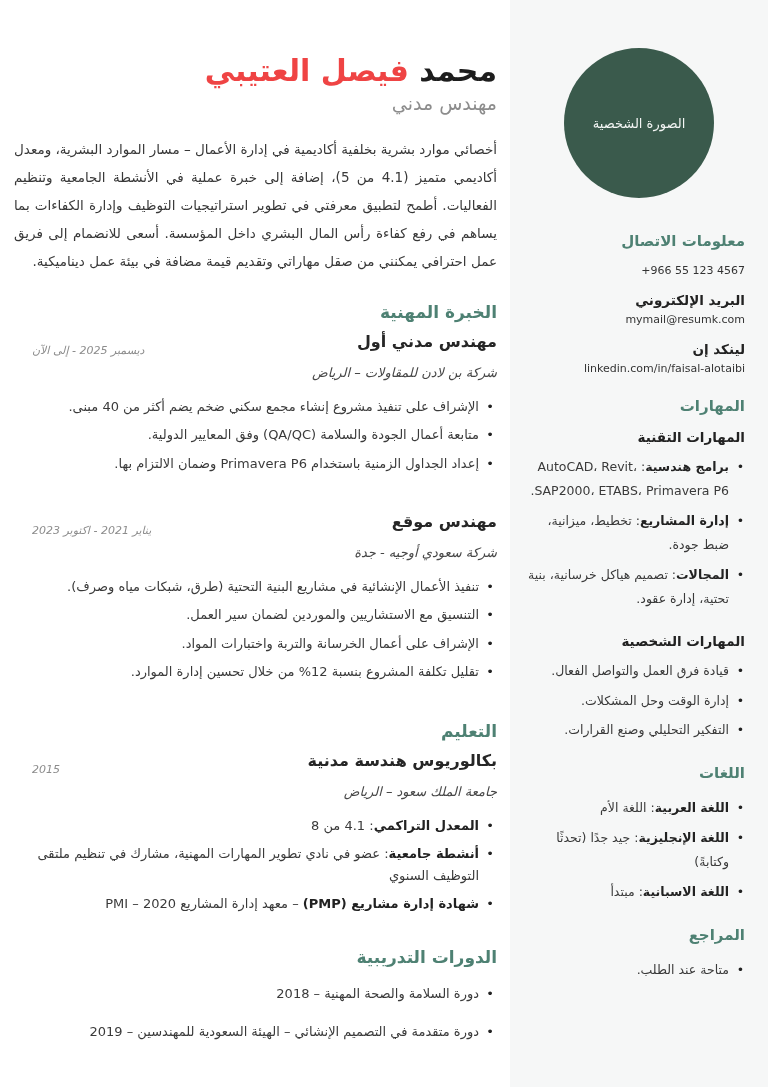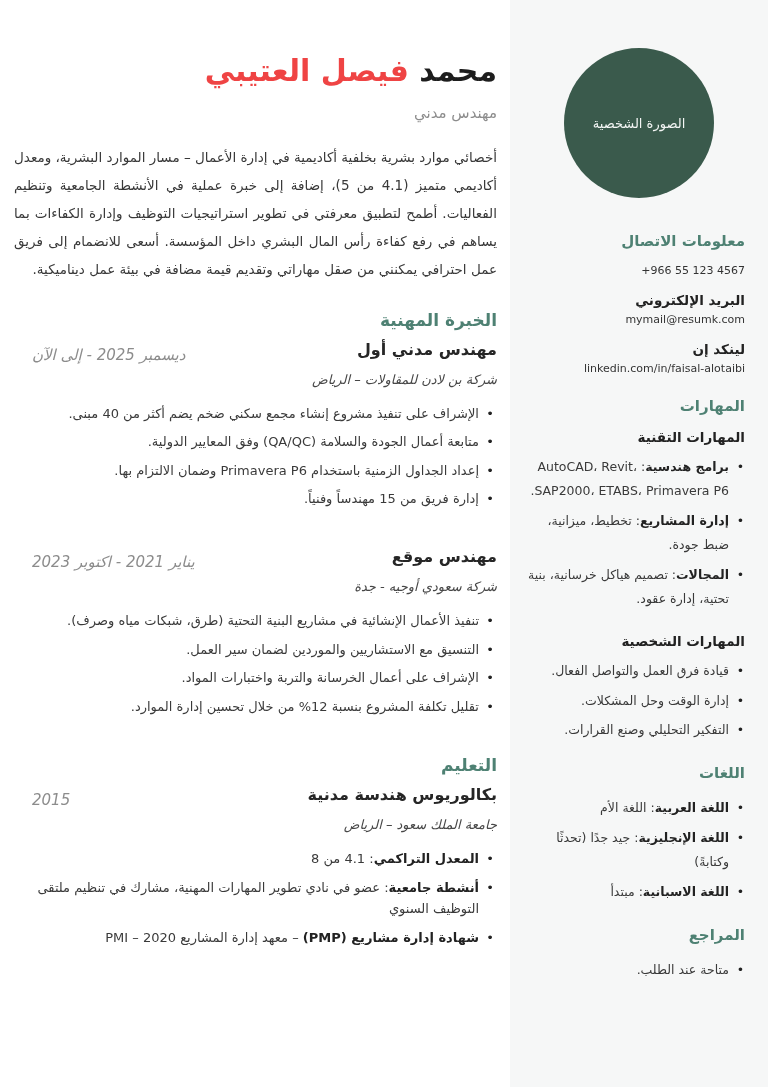--- a/index.html
+++ b/index.html
@@ -21,28 +21,28 @@
   .side-list { list-style:none; }
   .side-list li { position:relative; padding-right:16px; font-size:12.5px; line-height:1.95; color:#3a3a3a; margin-bottom:5px;text-align:right; }
   .side-list li::before { content:"•"; position:absolute; right:1px; top:0; color:#222; }
   .mt { margin-top:22px; }
   .b { font-weight:bold; color:#222; }
 
   
   .main { flex:1; padding:50px 13px 30px 14px; }
   .name { font-size:30px; font-weight:bold; color:#1d1d1d; line-height:1.4; }
   .name .green { color:#ef4444; }
-  .subtitle { color:#8c8c8c; font-size:15px; margin-top:12px; }
+  .subtitle { color:#8c8c8c; font-size:19px; }
   .summary { margin-top:22px; font-size:13.5px; line-height:2.07; text-align:justify; color:#383838; }
   .sec-title { color:#4e8173; font-size:17px; font-weight:bold; margin-bottom:10px; }
   section.experience { margin-top:26px; }
   .job { margin-bottom:38px; }
   .job-head { display:flex; justify-content:space-between; align-items:flex-start; margin-top:4px; }
   .role { font-size:16px; font-weight:bold; color:#262626; }
-  .date { font-size:15px; color:#8c8c8c; font-style:italic; white-space:nowrap; padding-left:18px; margin-top:6px; }
+  .date { font-size:11px; color:#8c8c8c; font-style:italic; white-space:nowrap; padding-left:18px; margin-top:12px; }
   .company { font-size:13px; font-style:italic; color:#474747; margin-top:8px; }
   .main-list { list-style:none; margin-top:16px; }
   .main-list li { position:relative; padding-right:18px; font-size:13px; line-height:1.65; margin-bottom:7px; color:#3a3a3a; }
   .main-list li::before { content:"•"; position:absolute; right:3px; top:0; color:#222; }
   section.education { margin-top:4px; }
   section.courses { margin-top:32px; }
   .courses .main-list li { margin-bottom:17px; }
 </style>
 </head>
 <body>
@@ -119,21 +119,20 @@
       <div class="job">
         <div class="job-head">
           <h3 class="role">مهندس مدني أول</h3>
           <span class="date">ديسمبر 2025 - إلى الآن</span>
         </div>
         <div class="company">شركة بن لادن للمقاولات – الرياض</div>
         <ul class="main-list">
           <li>الإشراف على تنفيذ مشروع إنشاء مجمع سكني ضخم يضم أكثر من 40 مبنى.</li>
           <li>متابعة أعمال الجودة والسلامة (QA/QC) وفق المعايير الدولية.</li>
           <li>إعداد الجداول الزمنية باستخدام Primavera P6 وضمان الالتزام بها.</li>
-          <li>إدارة فريق من 15 مهندساً وفنياً.</li>
         </ul>
       </div>
 
       <div class="job">
         <div class="job-head">
           <h3 class="role">مهندس موقع</h3>
           <span class="date">يناير 2021 - اكتوبر 2023</span>
         </div>
         <div class="company">شركة سعودي أوجيه - جدة</div>
         <ul class="main-list">
@@ -152,14 +151,21 @@
         <span class="date">2015</span>
       </div>
       <div class="company">جامعة الملك سعود – الرياض</div>
       <ul class="main-list">
         <li><span class="b">المعدل التراكمي</span><span>: 4.1 من 8</span></li>
         <li><span class="b">أنشطة جامعية</span><span>: عضو في نادي تطوير المهارات المهنية، مشارك في تنظيم ملتقى التوظيف السنوي</span></li>
         <li><span class="b">شهادة إدارة مشاريع (PMP)</span><span> – معهد إدارة المشاريع 2020 – PMI</span></li>
       </ul>
     </section>
 
+    <section class="courses">
+      <h2 class="sec-title">الدورات التدريبية</h2>
+      <ul class="main-list">
+        <li>دورة السلامة والصحة المهنية – 2018</li>
+        <li>دورة متقدمة في التصميم الإنشائي – الهيئة السعودية للمهندسين – 2019</li>
+      </ul>
+    </section>
   </main>
 </div>
 
 </body></html>

